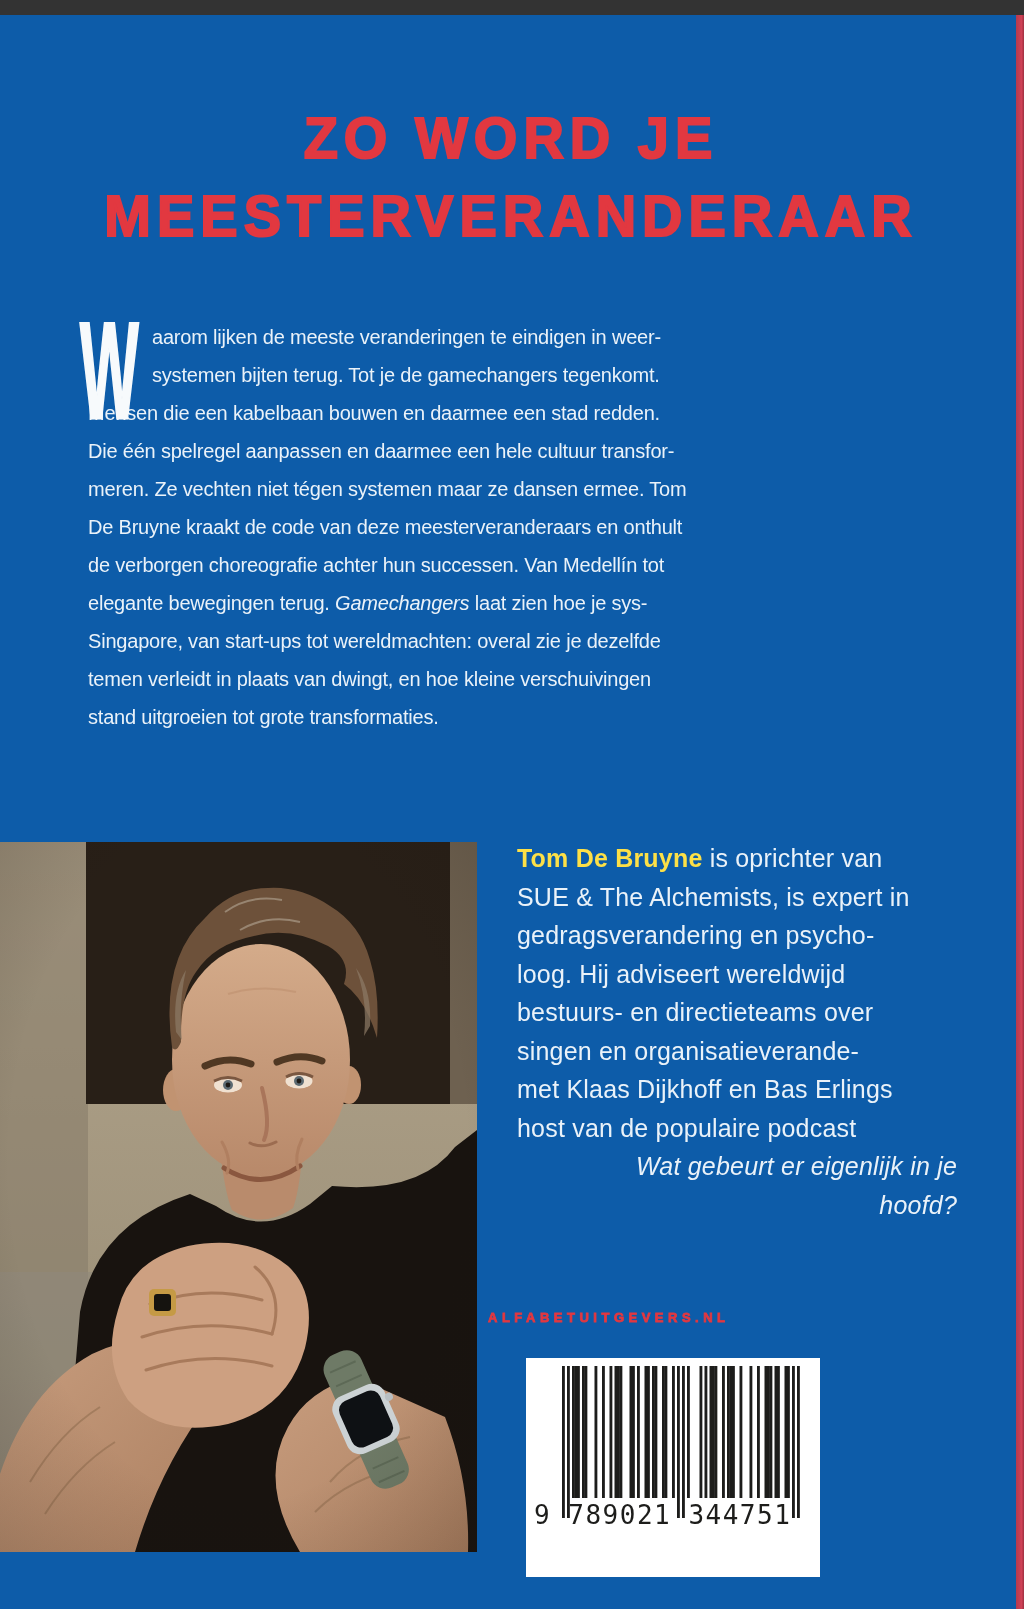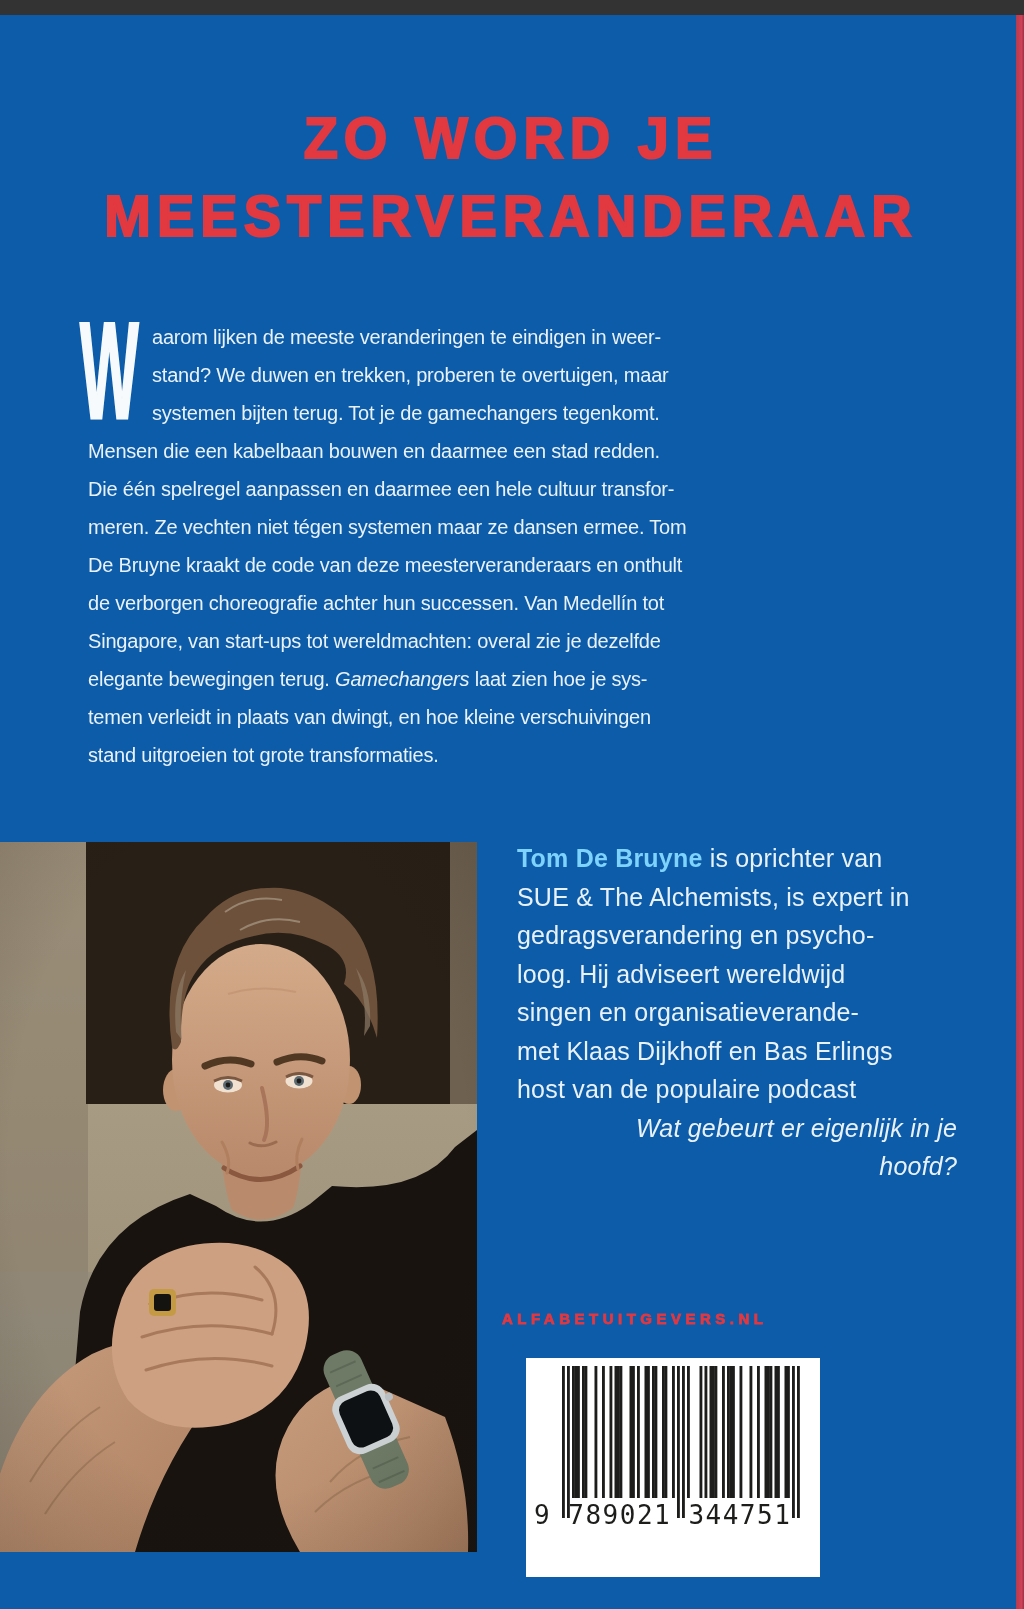--- a/index.html
+++ b/index.html
@@ -47,26 +47,26 @@
   
   .photo{
     position:absolute;left:0;top:827px;width:477px;height:710px;
   }
   
   .bio{
     position:absolute;left:517px;top:824px;width:440px;
     color:#eaf2f9;
   }
   .bio-line{font-size:25px;line-height:38.5px;white-space:nowrap;letter-spacing:0.2px;}
-  .bio-line strong{color:#7dd3fc;font-weight:bold;}
+  .bio-line strong{color:#fde047;font-weight:bold;}
   .bio-line.italic{font-style:italic;text-align:right;}
   
   .publisher{
-    position:absolute;left:502px;top:1295px;
-    color:#e23840;font-size:15px;font-weight:bold;
+    position:absolute;left:488px;top:1295px;
+    color:#e23840;font-size:13px;font-weight:bold;
     letter-spacing:4.5px;
     -webkit-text-stroke:0.8px #e23840;
     white-space:nowrap;
   }
   
   .barcode{
     position:absolute;left:526px;top:1343px;width:294px;height:219px;
     background:#ffffff;
   }
   .barcode svg{display:block;width:294px;height:194px;}
@@ -83,29 +83,28 @@
   <div class="spine"></div>
 
   <header class="title">
     <div class="title-line">ZO WORD JE</div>
     <div class="title-line">MEESTERVERANDERAAR</div>
   </header>
 
   <section class="blurb">
     <span class="dropcap">W</span>
     <div class="bl indent">aarom lijken de meeste veranderingen te eindigen in weer-</div>
-    <div class="bl indent">stand? We duwen en trekken, proberen te overtuigen, maar</div>
     <div class="bl indent">systemen bijten terug. Tot je de gamechangers tegenkomt.</div>
     <div class="bl">Mensen die een kabelbaan bouwen en daarmee een stad redden.</div>
     <div class="bl">Die één spelregel aanpassen en daarmee een hele cultuur transfor-</div>
     <div class="bl">meren. Ze vechten niet tégen systemen maar ze dansen ermee. Tom</div>
     <div class="bl">De Bruyne kraakt de code van deze meesterveranderaars en onthult</div>
     <div class="bl">de verborgen choreografie achter hun successen. Van Medellín tot</div>
+    <div class="bl"><span>elegante bewegingen terug. </span><em>Gamechangers</em><span> laat zien hoe je sys-</span></div>
     <div class="bl">Singapore, van start-ups tot wereldmachten: overal zie je dezelfde</div>
-    <div class="bl"><span>elegante bewegingen terug. </span><em>Gamechangers</em><span> laat zien hoe je sys-</span></div>
     <div class="bl">temen verleidt in plaats van dwingt, en hoe kleine verschuivingen</div>
     <div class="bl">stand uitgroeien tot grote transformaties.</div>
   </section>
 
   <svg class="photo" viewBox="0 0 477 710" aria-hidden="true">
     <defs>
       <linearGradient id="bgGrad" x1="0" y1="0" x2="0" y2="1">
         <stop offset="0" stop-color="#b3a58d"></stop>
           <stop offset="1" stop-color="#948971"></stop>
       </linearGradient>
@@ -181,20 +180,21 @@
       <circle cx="396" cy="566" r="4" fill="#b9bfc2"></circle>
     </g>
     <rect x="0" y="0" width="477" height="710" fill="url(#vign)"></rect>
   </svg>
 
   <section class="bio">
     <div class="bio-line"><strong>Tom De Bruyne</strong><span> is oprichter van</span></div>
     <div class="bio-line">SUE &amp; The Alchemists, is expert in</div>
     <div class="bio-line">gedragsverandering en psycho-</div>
     <div class="bio-line">loog. Hij adviseert wereldwijd</div>
+    <div class="bio-line">bestuurs- en directieteams over</div>
     <div class="bio-line">singen en organisatieverande-</div>
     <div class="bio-line">met Klaas Dijkhoff en Bas Erlings</div>
     <div class="bio-line">host van de populaire podcast</div>
     <div class="bio-line italic">Wat gebeurt er eigenlijk in je</div>
     <div class="bio-line italic">hoofd?</div>
   </section>
 
   <div class="publisher">ALFABETUITGEVERS.NL</div>
 
   <div class="barcode">

